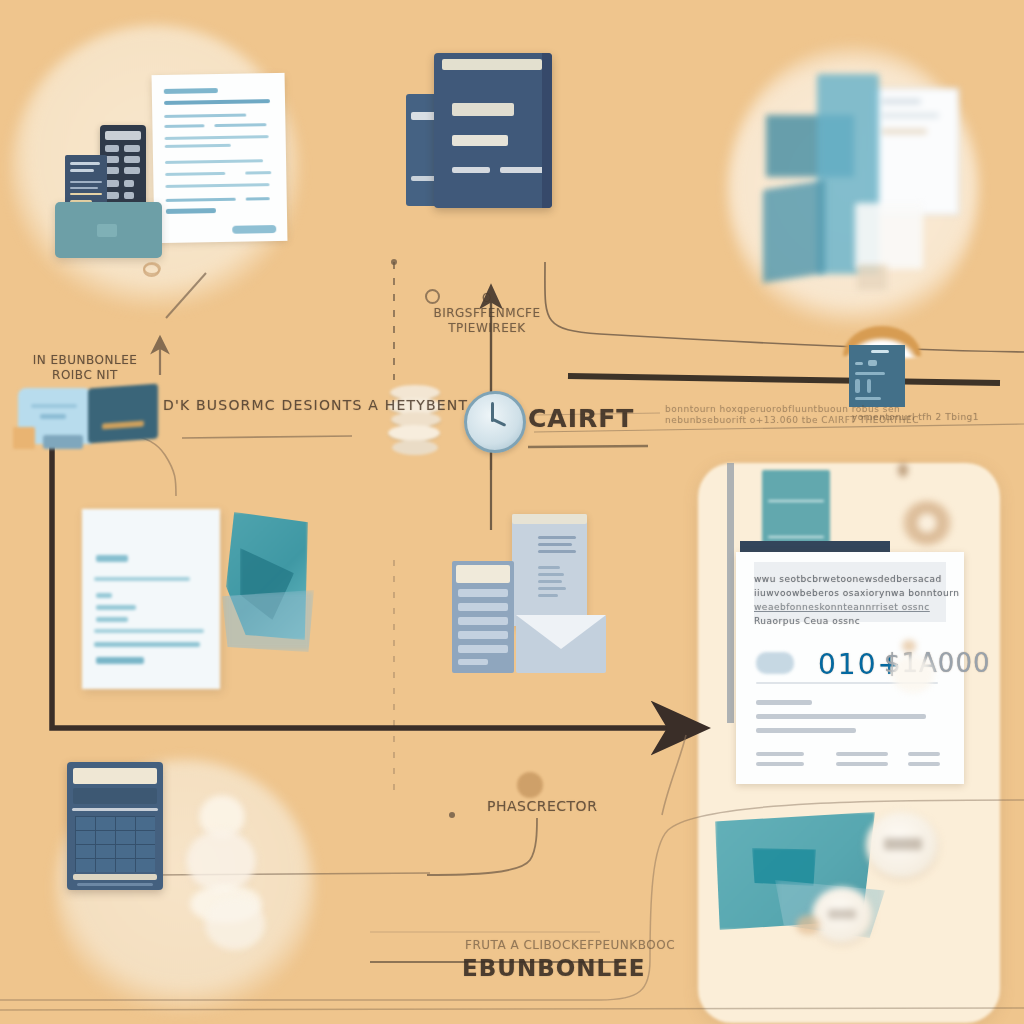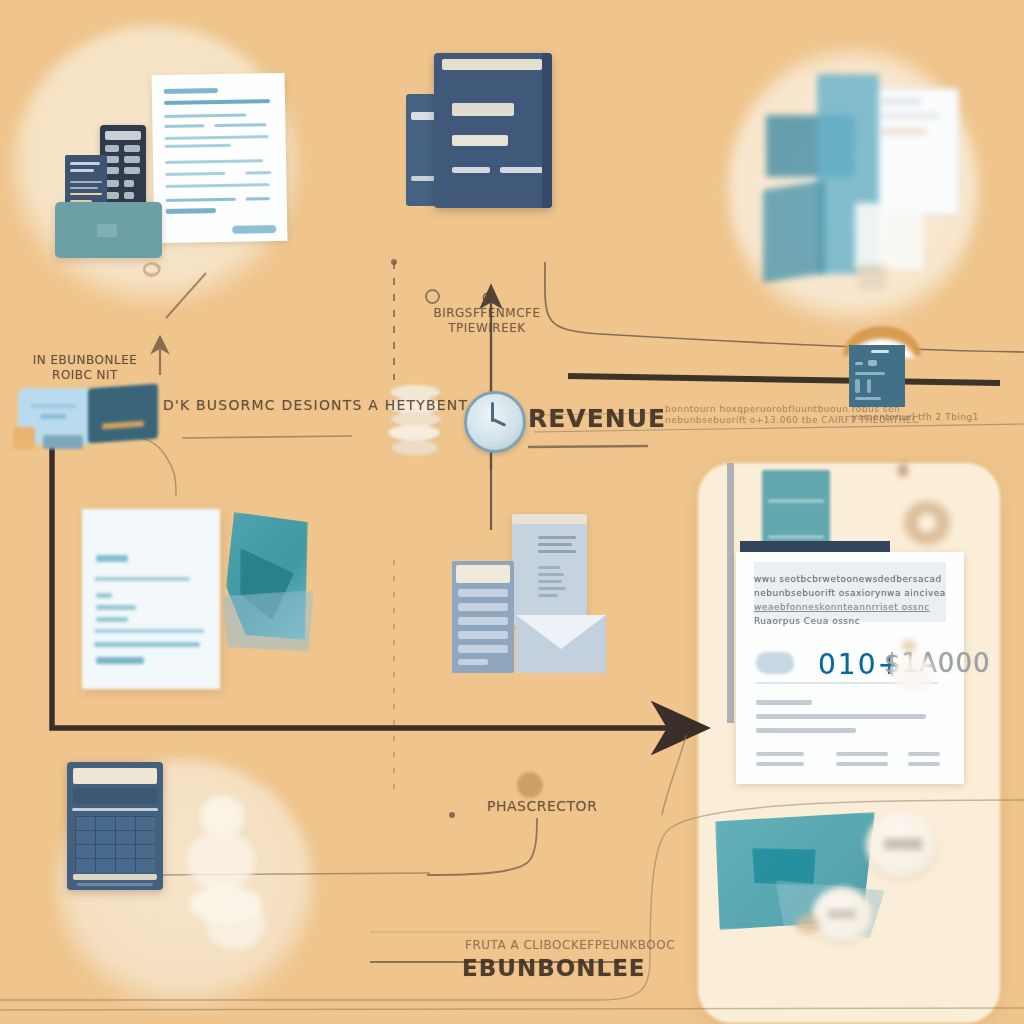--- a/index.html
+++ b/index.html
@@ -265,21 +265,21 @@
     <div class="line" style="left:6px;top:66px;width:56px;height:2px;background:#cfe7e6;"></div>
   </div>
   <div class="abs soft1" style="left:727px;top:463px;width:7px;height:260px;background:#8e9aa6;opacity:.7;"></div>
   <div class="abs soft1" style="left:740px;top:541px;width:150px;height:13px;background:#33455b;"></div>
 
   <div class="abs soft1 paper" style="left:736px;top:552px;width:228px;height:232px;">
 
     <div class="abs" style="left:18px;top:10px;width:192px;height:60px;background:#eceff2;"></div>
 
     <div class="label lbl-tiny" style="left:18px;top:22px;opacity:.78;color:#45505c;">wwu seotbcbrwetoonewsdedbersacad</div>
-    <div class="label lbl-tiny" style="left:18px;top:36px;opacity:.78;color:#45505c;">nebunbsebuorift osaxiorynwa aincivea</div>
+    <div class="label lbl-tiny" style="left:18px;top:36px;opacity:.78;color:#45505c;">iiuwvoowbeberos osaxiorynwa bonntourn</div>
     <div class="label lbl-tiny" style="left:18px;top:50px;opacity:.7;color:#5a6570;text-decoration:underline;">weaebfonneskonnteannrriset  ossnc</div>
     <div class="label lbl-tiny" style="left:18px;top:64px;opacity:.75;color:#45505c;">Ruaorpus Ceua ossnc</div>
 
     <div class="abs soft2" style="left:20px;top:100px;width:38px;height:22px;background:#b9cfdd;border-radius:10px;opacity:.8;"></div>
     <div class="label" style="left:82px;top:96px;font-size:28px;color:#0369a1;letter-spacing:2px;text-align:right;">010+</div>
     <div class="label" style="left:148px;top:96px;font-size:26px;color:#99a2ab;letter-spacing:1px;">$1A000</div>
 
     <div class="line" style="left:20px;top:130px;width:182px;height:2px;background:#dfe4e9;"></div>
 
     <div class="line" style="left:20px;top:148px;width:56px;height:5px;background:#c3cad2;border-radius:2px;"></div>
@@ -342,21 +342,21 @@
   <div class="abs soft3" style="left:902px;top:640px;width:14px;height:12px;border-radius:50%;background:rgba(225,186,142,.7);"></div>
 
   <div class="label lbl-sm" style="left:25px;top:316px;text-align:center;width:120px;margin-top:37px;">IN EBUNBONLEE
 ROIBC NIT</div>
 
   <div class="label lbl-sm" style="left:432px;top:291px;text-align:center;width:110px;opacity:.72;">O BIRGSFFENMCFE
 TPIEWIREEK</div>
 
   <div class="label lbl-md" style="left:163px;top:397px;letter-spacing:1.2px;">D'K BUSORMC DESIONTS A HETYBENT</div>
 
-  <div class="label lbl-big" style="left:528px;top:404px;">REVENUE</div>
+  <div class="label lbl-big" style="left:528px;top:404px;">CAIRFT</div>
 
   <div class="label lbl-tiny" style="left:665px;top:404px;opacity:.42;">bonntourn   hoxqperuorobfluuntbuoun robus sen
 nebunbsebuorift  o+13.060   tbe  CAIRFT THEORTHEC</div>
 
   <div class="label lbl-tiny" style="left:852px;top:412px;opacity:.45;">yomentonurl  tfh 2 Tbing1</div>
 
   <div class="label lbl-md" style="left:487px;top:798px;opacity:.8;">PHASCRECTOR</div>
 
   <div class="label lbl-sm" style="left:465px;top:938px;opacity:.55;">FRUTA A CLIBOCKEFPEUNKBOOC</div>
 

